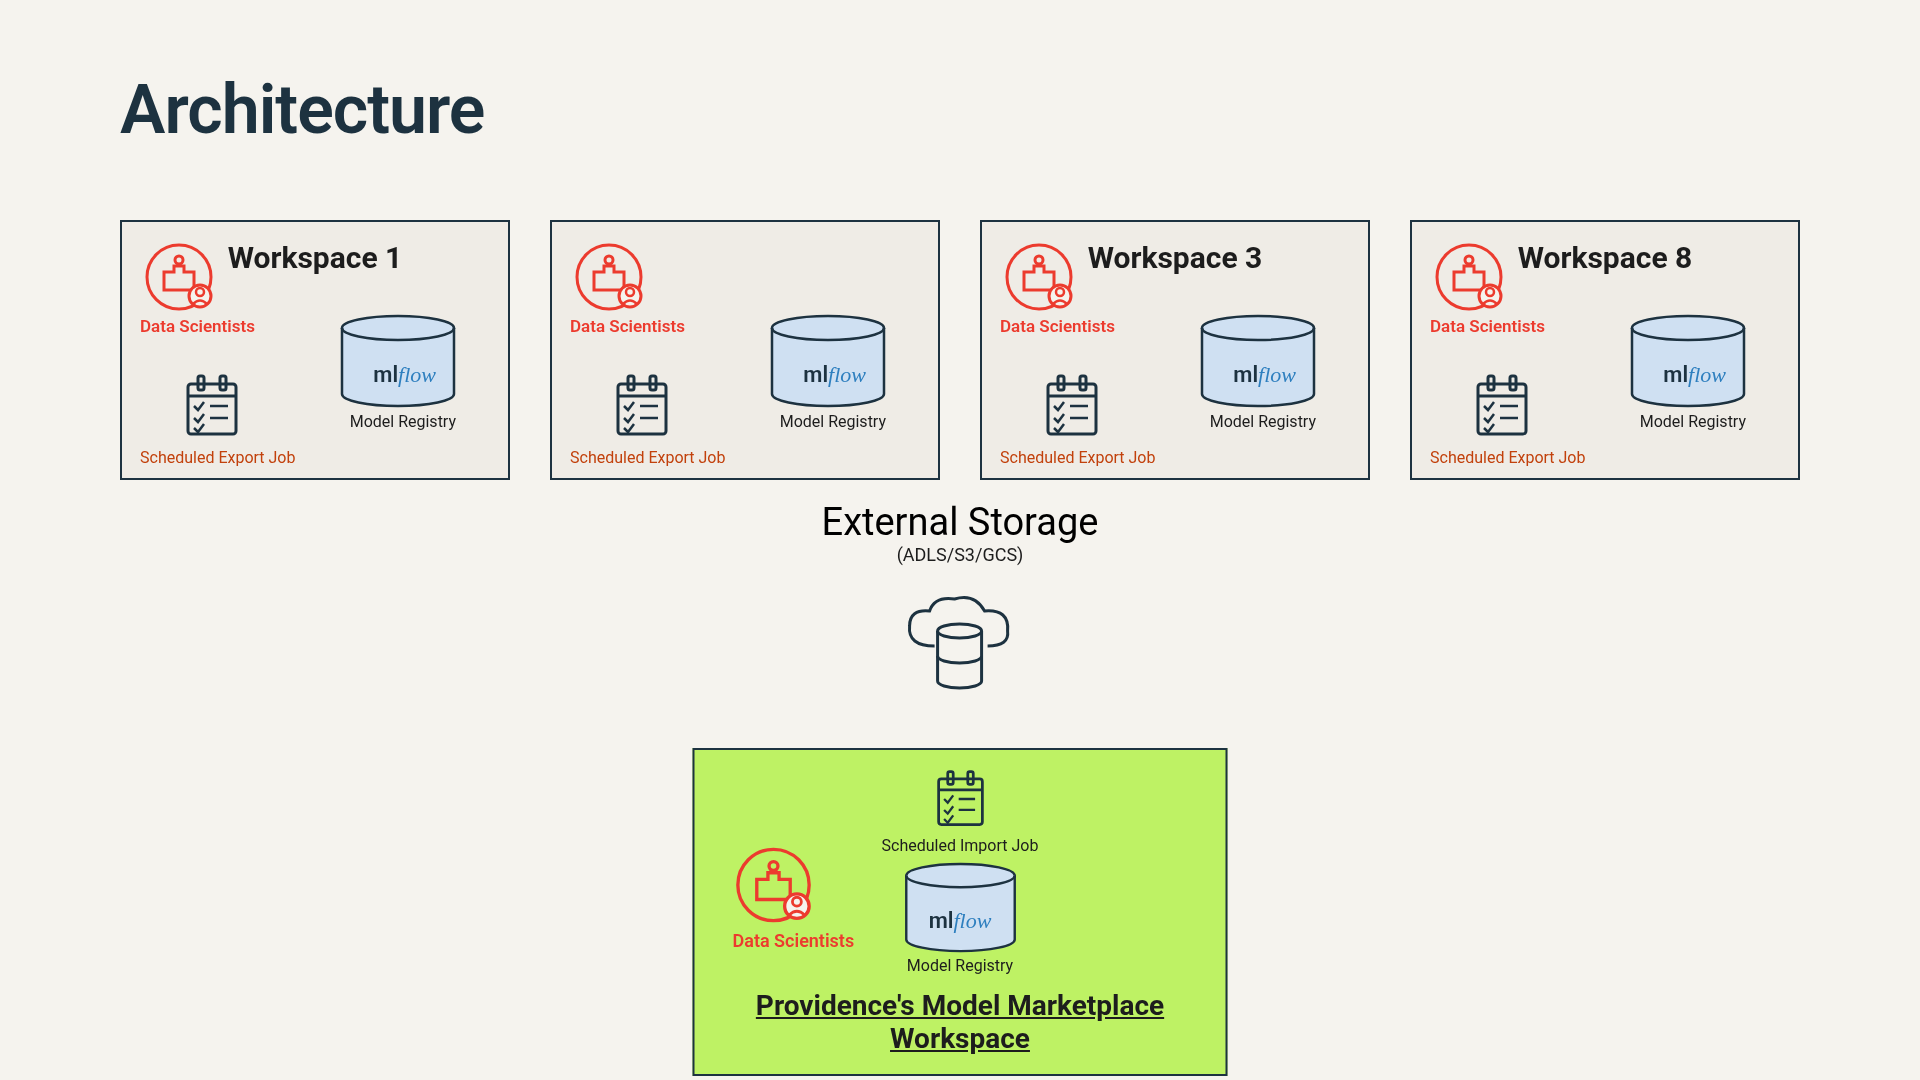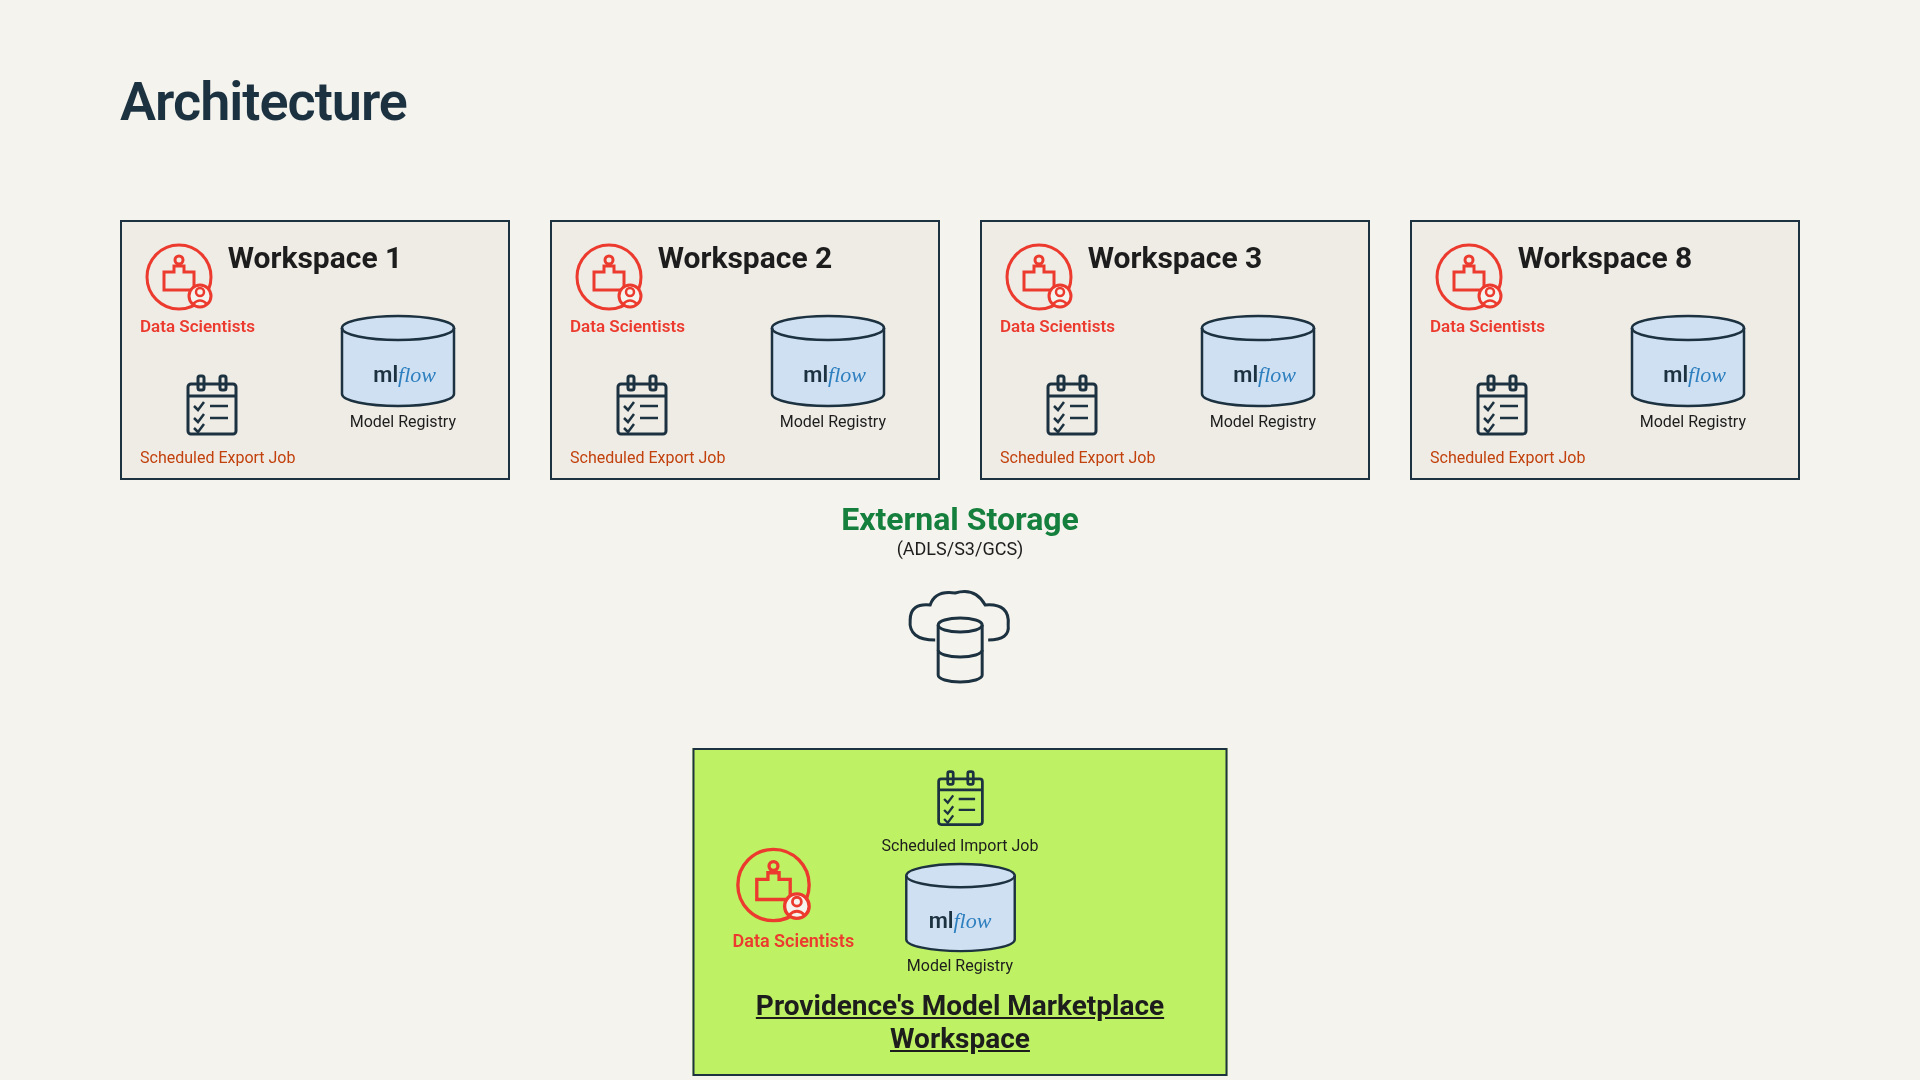--- a/index.html
+++ b/index.html
@@ -9,21 +9,21 @@
     background: #f5f3ee;
     font-family: -apple-system, BlinkMacSystemFont, "Segoe UI", Roboto, Helvetica, Arial, sans-serif;
     color: #1d3240;
     position: relative;
     overflow: hidden;
   }
   .title {
     position: absolute;
     top: 70px;
     left: 120px;
-    font-size: 54px;
+    font-size: 68px;
     font-weight: 600;
     color: #1d3240;
     letter-spacing: -1px;
   }
   .workspaces {
     position: absolute;
     top: 220px;
     left: 120px;
     right: 120px;
     display: flex;
@@ -104,23 +104,23 @@
   }
 
   .external {
     position: absolute;
     top: 500px;
     left: 50%;
     transform: translateX(-50%);
     text-align: center;
   }
   .ext-title {
-    font-size: 32px;
-    font-weight: 700;
-    color: #15803d;
+    font-size: 38px;
+    font-weight: 400;
+    color: #000000;
   }
   .ext-sub {
     font-size: 18px;
     color: #1d1d1d;
     margin-bottom: 26px;
   }
   .cloud-icon {
     width: 120px;
     height: 105px;
     margin: 0 auto;
@@ -264,21 +264,20 @@
       </svg>
     <div class="export-label">Scheduled Export Job</div>
     <svg class="db-icon" viewBox="0 0 120 95">
         <use href="#db"></use>
       </svg>
     <div class="mlflow"><span>ml</span><span class="fl">flow</span></div>
     <div class="mr-label">Model Registry</div>
   </div>
 
   <div class="workspace">
-    <div class="ws-title">Workspace 2</div>
     <svg class="ds-icon" viewBox="0 0 70 70">
         <use href="#ds-scientist"></use>
       </svg>
     <div class="ds-label">Data Scientists</div>
     <svg class="cal-icon" viewBox="0 0 60 68">
         <use href="#calendar"></use>
       </svg>
     <div class="export-label">Scheduled Export Job</div>
     <svg class="db-icon" viewBox="0 0 120 95">
         <use href="#db"></use>

